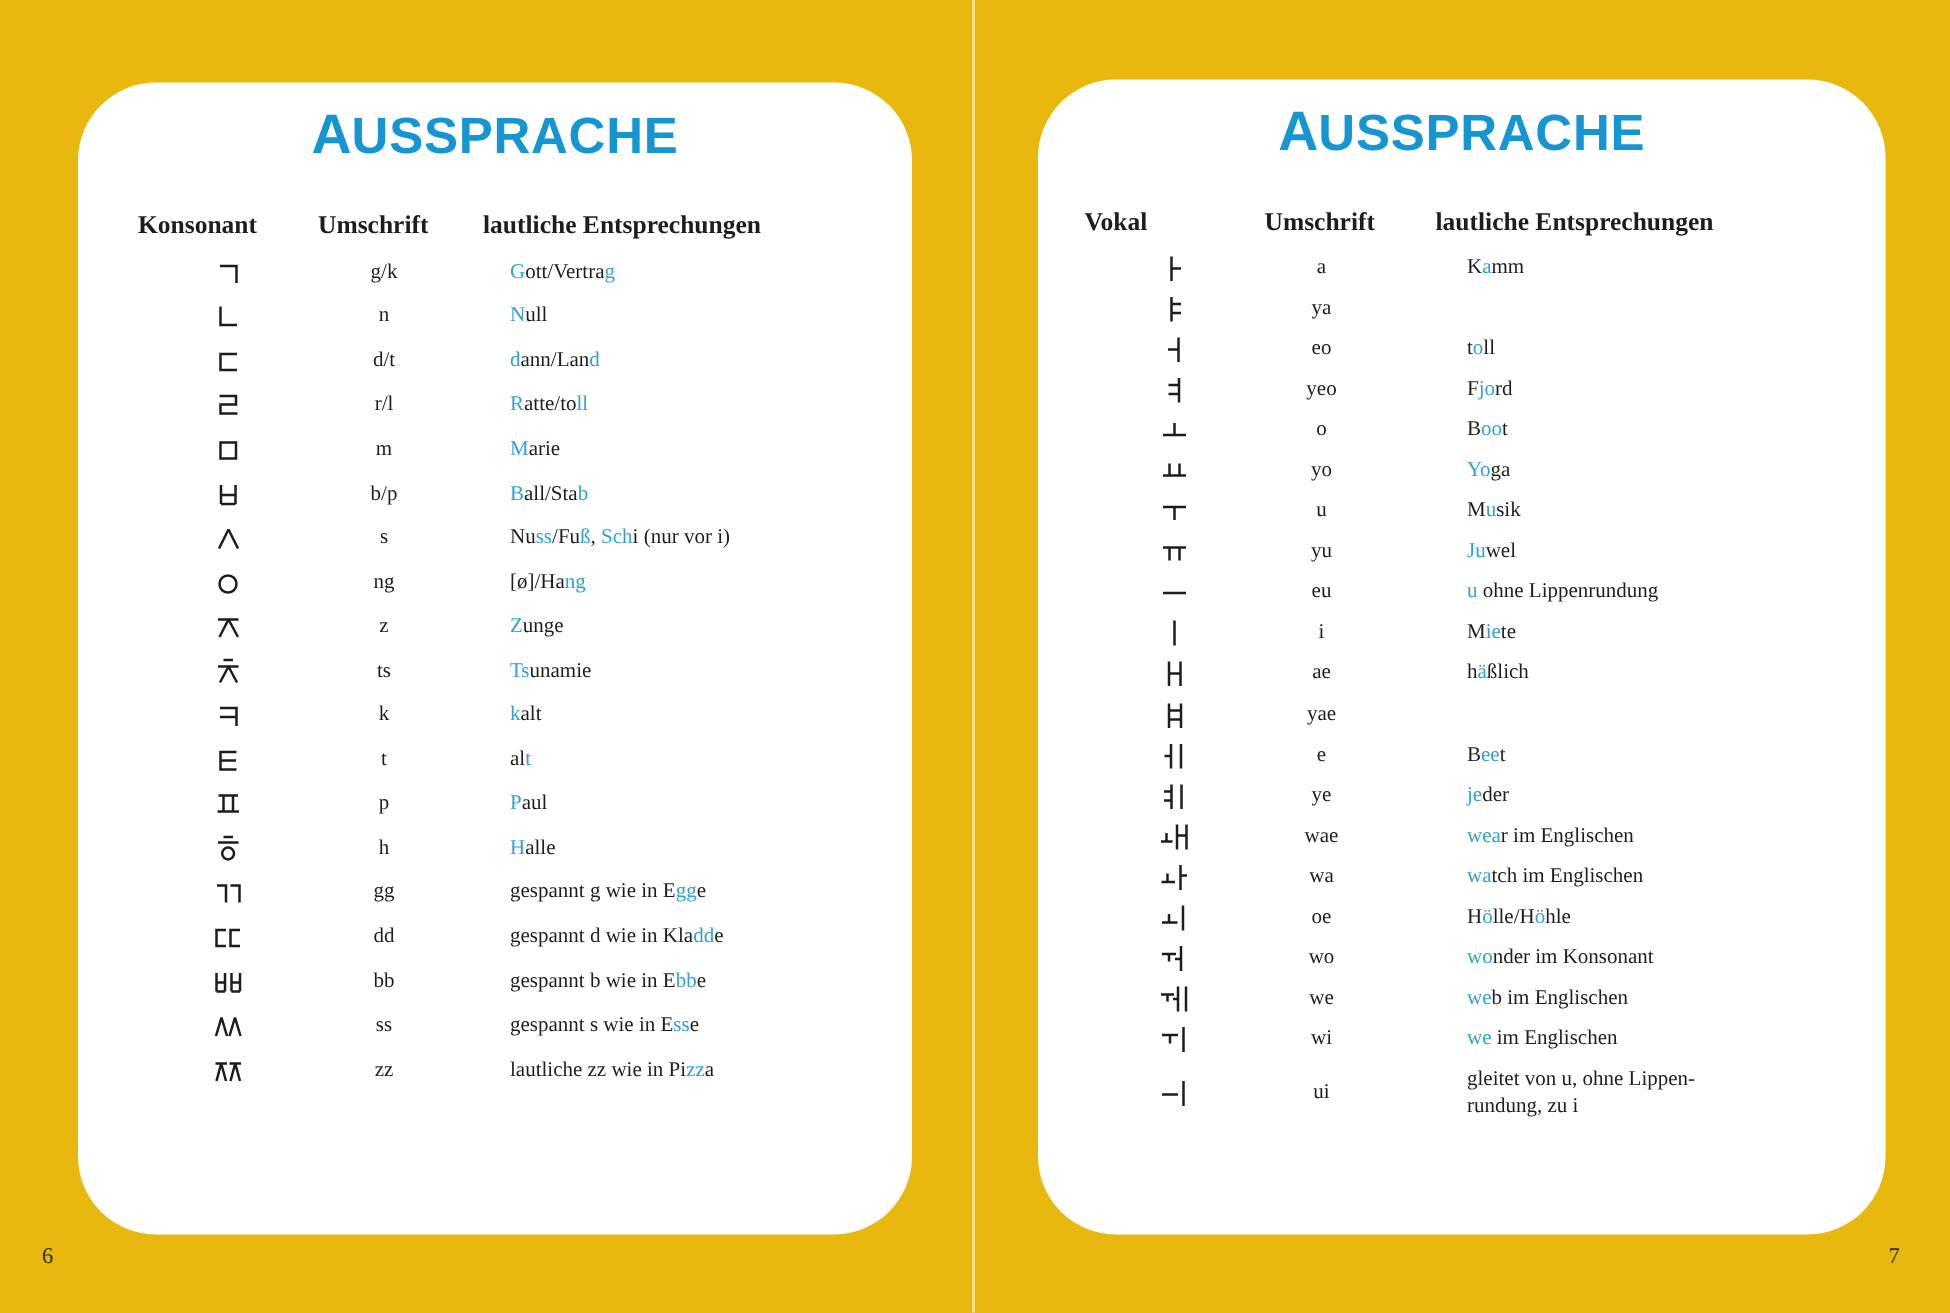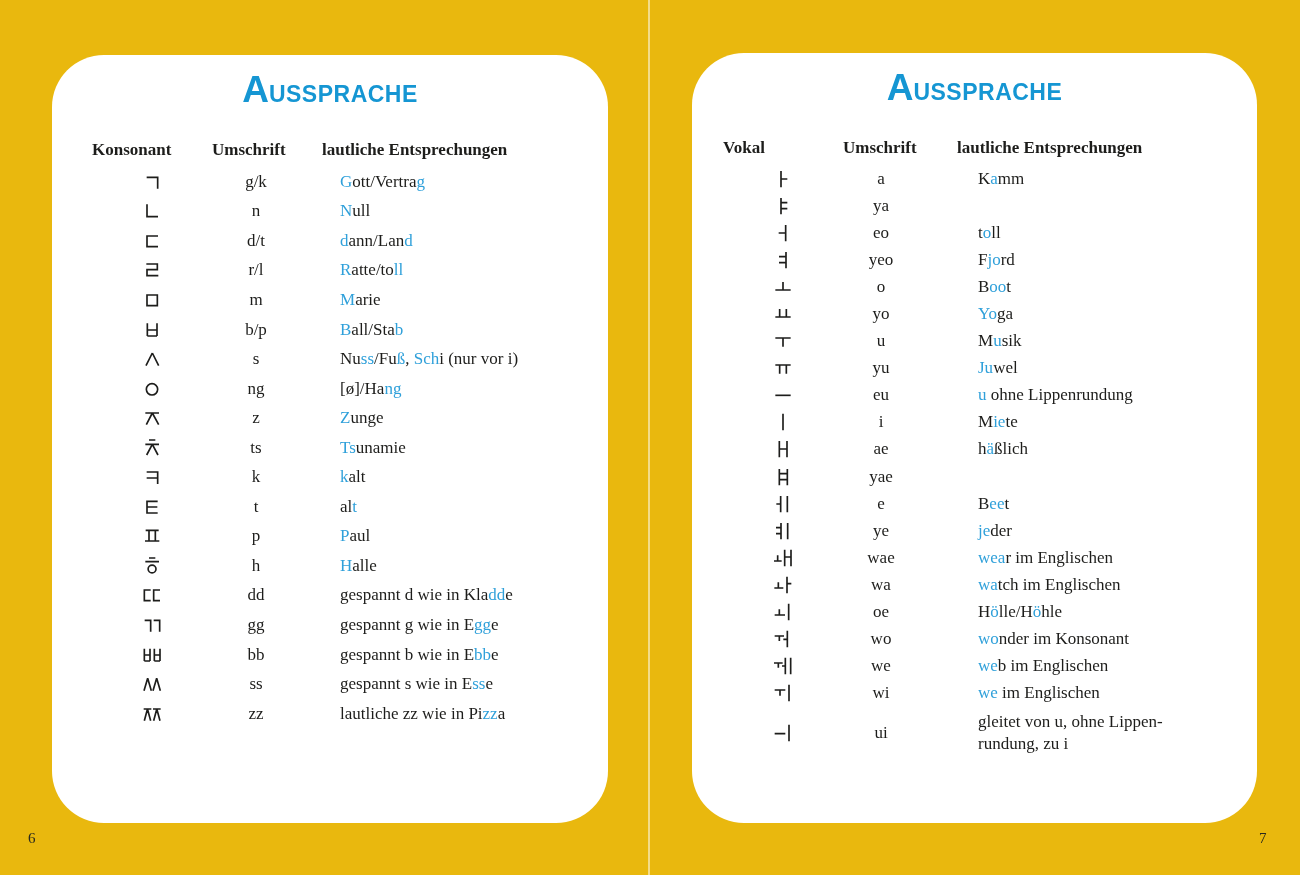--- a/index.html
+++ b/index.html
@@ -14,29 +14,29 @@
   .page-left {left:52px;top:55px;width:556px;height:768px;
     --pl:40px;--c1:120px;--c2:88px;--hpad:22px;--epad:40px;--rowh:29.55px;}
   .page-right{left:692px;top:53px;width:565px;height:770px;
     --pl:31px;--c1:120px;--c2:76px;--hpad:38px;--epad:59px;--rowh:27.1px;}
   .title{
     margin:0;padding-top:15px;height:44px;text-align:center;
     font-family:"Liberation Sans",sans-serif;font-weight:bold;
     color:var(--title,#1596D3);line-height:40px;
   }
   .t-first{font-size:37px;}
-  .t-rest{font-size:23px;letter-spacing:.5px;}
+  .t-rest{font-size:34px;letter-spacing:.5px;}
   .t-grid{display:grid;grid-template-columns:var(--c1) var(--c2) 1fr;
     padding-left:var(--pl);align-items:center;}
   .t-head{margin-top:26px;font-size:17px;font-weight:bold;height:20px;}
   .t-head .cell:nth-child(1),
   .t-head .cell:nth-child(2){}
   .t-head .cell:nth-child(3){padding-left:var(--hpad);}
   .t-body{margin-top:7px;}
-  .t-row{height:var(--rowh);font-size:17px;}
+  .t-row{height:var(--rowh);font-size:14px;}
   .t-row.multi{height:auto;padding-top:4px;line-height:1.32;}
   .c-jamo{display:flex;justify-content:center;align-items:center;}
   .c-jamo svg{display:block;}
   .c-um{text-align:center;}
   .c-ex{padding-left:var(--epad);white-space:pre-line;}
   .hl{color:var(--accent,#2FA0DA);}
   .pagenum{position:absolute;top:830px;font-size:15px;color:#2a2a1e;}
   .pn-left{left:28px;}
   .pn-right{left:1259px;}
 </style>
@@ -173,36 +173,36 @@
       <div class="t-row t-grid">
         <span class="cell c-jamo" aria-label="ㅎ">
           <svg width="20" height="20" viewBox="0 0 30 30">
             <path d="M10.5 3 H20 M5 8.5 H25.5 M21 19.5 A5.9 5.9 0 1 1 9.2 19.5 A5.9 5.9 0 1 1 21 19.5" fill="none" stroke="#1D1D1B" stroke-width="2.5"></path>
           </svg>
         </span>
         <span class="cell c-um">h</span>
         <span class="cell c-ex"><span class="hl">H</span><span>alle</span></span>
       </div>
       <div class="t-row t-grid">
+        <span class="cell c-jamo" aria-label="ㄲ">
+          <svg width="20" height="20" viewBox="0 0 30 30">
+            <path d="M4 8 H13 V25 M17.5 8 H26.5 V25" fill="none" stroke="#1D1D1B" stroke-width="2.5"></path>
+          </svg>
+        </span>
+        <span class="cell c-um">gg</span>
+        <span class="cell c-ex"><span>gespannt g wie in E</span><span class="hl">gg</span><span>e</span></span>
+      </div>
+      <div class="t-row t-grid">
         <span class="cell c-jamo" aria-label="ㄸ">
           <svg width="20" height="20" viewBox="0 0 30 30">
             <path d="M13 7.5 H3.5 V23.5 H13 M27 7.5 H17.5 V23.5 H27" fill="none" stroke="#1D1D1B" stroke-width="2.5"></path>
           </svg>
         </span>
         <span class="cell c-um">dd</span>
         <span class="cell c-ex"><span>gespannt d wie in Kla</span><span class="hl">dd</span><span>e</span></span>
-      </div>
-      <div class="t-row t-grid">
-        <span class="cell c-jamo" aria-label="ㄲ">
-          <svg width="20" height="20" viewBox="0 0 30 30">
-            <path d="M4 8 H13 V25 M17.5 8 H26.5 V25" fill="none" stroke="#1D1D1B" stroke-width="2.5"></path>
-          </svg>
-        </span>
-        <span class="cell c-um">gg</span>
-        <span class="cell c-ex"><span>gespannt g wie in E</span><span class="hl">gg</span><span>e</span></span>
       </div>
       <div class="t-row t-grid">
         <span class="cell c-jamo" aria-label="ㅃ">
           <svg width="20" height="20" viewBox="0 0 30 30">
             <path d="M3.5 5.5 V24 M12 5.5 V24 M3.5 15 H12 M3.5 24 H12 M18.5 5.5 V24 M27 5.5 V24 M18.5 15 H27 M18.5 24 H27" fill="none" stroke="#1D1D1B" stroke-width="2.5"></path>
           </svg>
         </span>
         <span class="cell c-um">bb</span>
         <span class="cell c-ex"><span>gespannt b wie in E</span><span class="hl">bb</span><span>e</span></span>
       </div>

